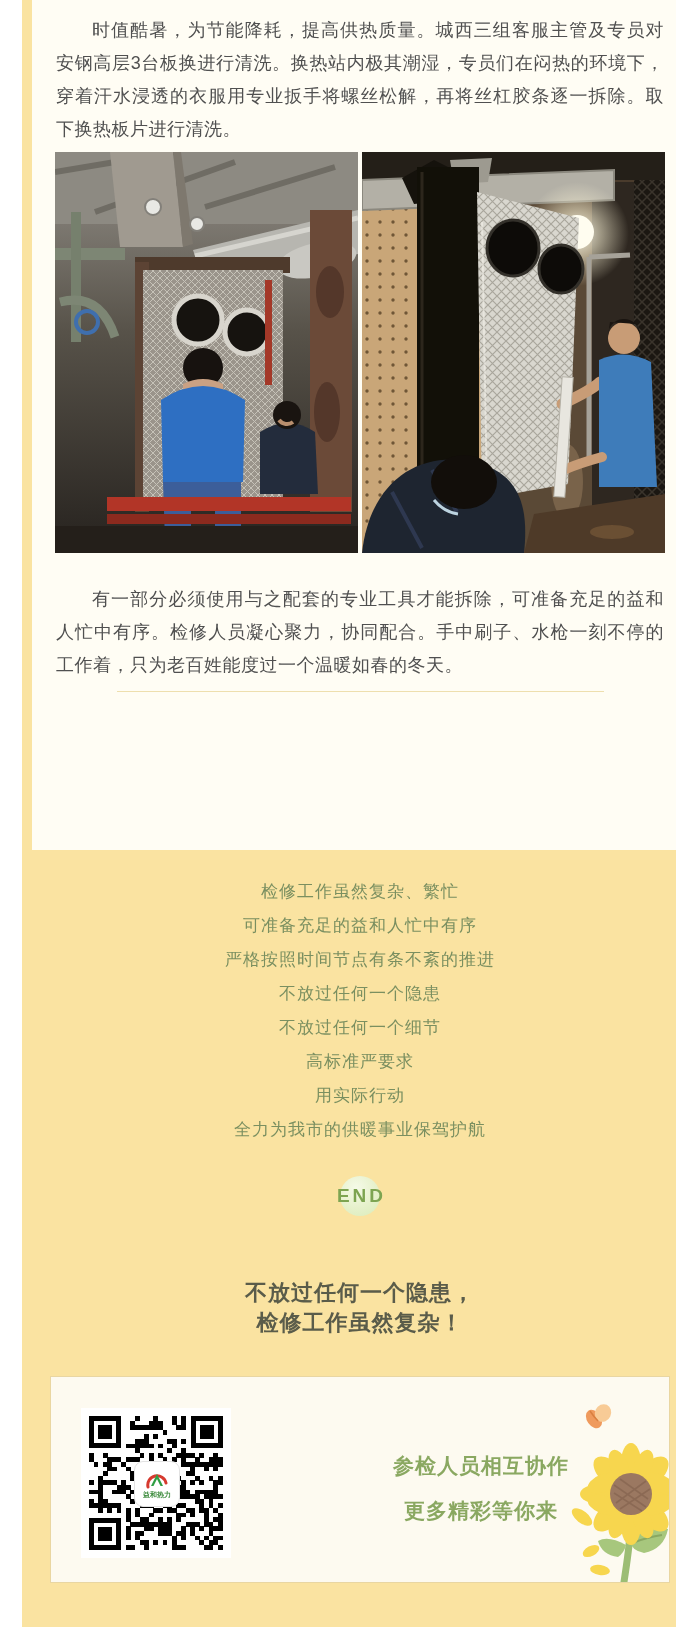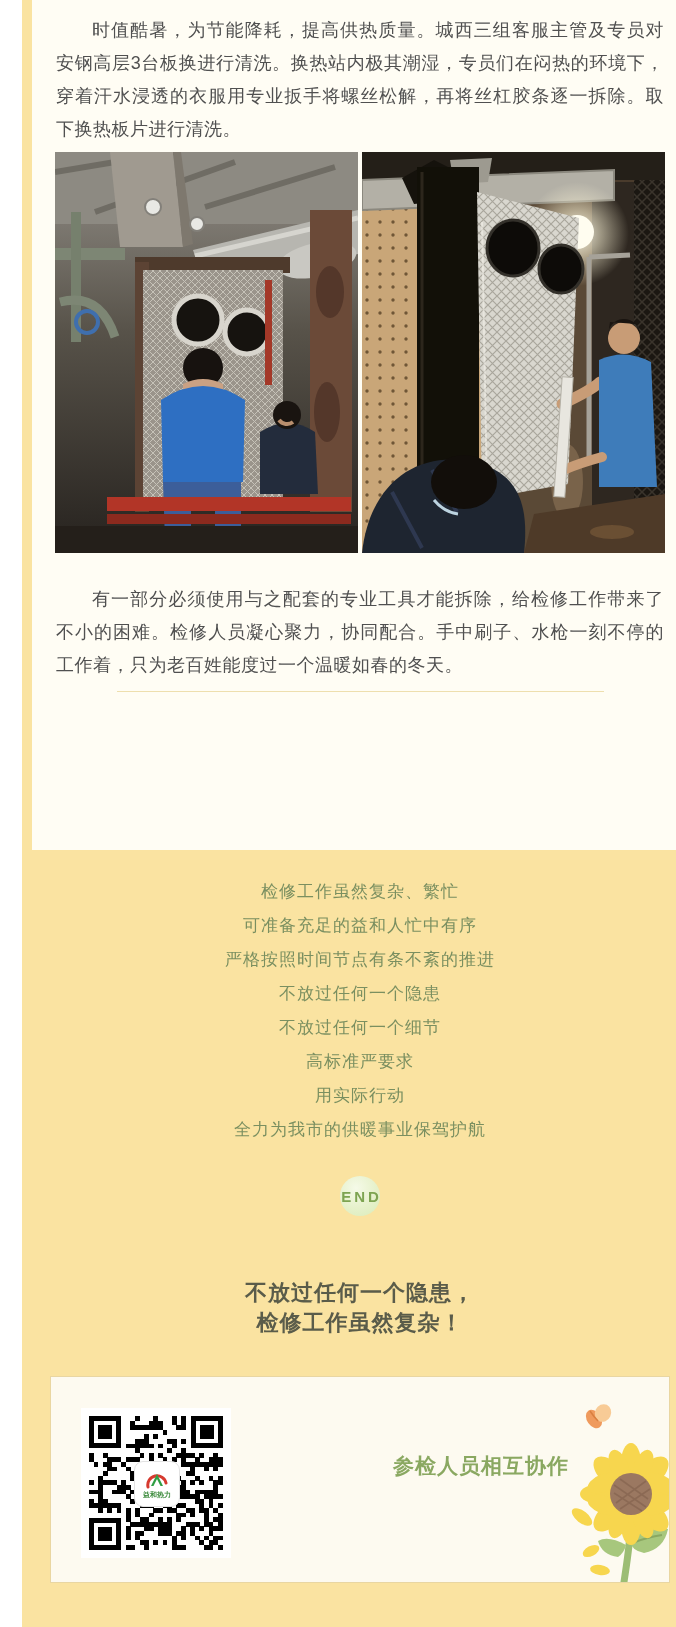--- a/index.html
+++ b/index.html
@@ -19,21 +19,21 @@
   .autumn-line{margin:9px 0 0 85px;width:487px;height:0;border-top:1px solid #eedfae;}
 
   
   .slogan{position:absolute;left:0;top:850px;width:676px;text-align:center;}
   .slogan-lines{padding-top:25px;}
   .slogan-line{font-size:17px;line-height:34px;color:#7a8f60;letter-spacing:1px;}
 
   .end-badge{margin:29px auto 0;width:40px;height:40px;border-radius:50%;
     background:radial-gradient(circle at 40% 30%, #f5fae8 0%, #e6f1cb 55%, #d9ecb9 100%);
     display:flex;align-items:center;justify-content:center;
-    color:#7da451;font-weight:bold;font-size:15px;letter-spacing:3px;text-indent:3px;}
+    color:#7da451;font-weight:bold;font-size:19px;letter-spacing:3px;text-indent:3px;}
 
   .statement{margin-top:62px;font-size:22px;font-weight:bold;line-height:30px;color:#5a5c4a;letter-spacing:1px;}
 
   
   .bottom-card{position:absolute;left:28px;top:1376px;width:620px;height:207px;background:#fdfaf0;
     border:1px solid #e9d6a2;box-sizing:border-box;overflow:hidden;}
 
   .qr-wrap{position:absolute;left:30px;top:31px;width:150px;height:150px;background:#ffffff;}
   .qr-pattern{position:absolute;left:8px;top:8px;width:134px;height:134px;}
   .qr-pattern i{position:absolute;width:4.8px;height:4.8px;background:#000;}
@@ -174,21 +174,21 @@
         <path d="M0,401 C8,328 58,298 112,310 C152,320 168,346 162,401 Z" fill="#1e2530"></path>
         <path d="M30,340 L60,396 M70,318 L95,360" stroke="#2e3850" stroke-width="4" fill="none"></path>
         <ellipse cx="102" cy="330" rx="33" ry="27" fill="#120e0a"></ellipse>
         <path d="M72,348 q10,12 24,14" stroke="#bcd3e0" stroke-width="3" fill="none"></path>
 
         <polygon points="162,401 303,401 303,342 172,362" fill="#4e3a28"></polygon>
         <ellipse cx="250" cy="380" rx="22" ry="7" fill="#6a4f33"></ellipse>
       </svg>
     </div>
 
-    <p class="para p2">有一部分必须使用与之配套的专业工具才能拆除，给检修工作带来了不小的困难。检修人员凝心聚力，协同配合。手中刷子、水枪一刻不停的工作着，只为老百姓能度过一个温暖如春的冬天。</p>
+    <p class="para p2">有一部分必须使用与之配套的专业工具才能拆除，可准备充足的益和人忙中有序。检修人员凝心聚力，协同配合。手中刷子、水枪一刻不停的工作着，只为老百姓能度过一个温暖如春的冬天。</p>
 
     <div class="autumn-line"></div>
   </div>
 
   <div class="slogan">
     <div class="slogan-lines">
       <div class="slogan-line">检修工作虽然复杂、繁忙</div>
       <div class="slogan-line">可准备充足的益和人忙中有序</div>
       <div class="slogan-line">严格按照时间节点有条不紊的推进</div>
       <div class="slogan-line">不放过任何一个隐患</div>
@@ -474,20 +474,21 @@
           <path d="M2,16 A9,9 0 1 1 20,12" fill="none" stroke="#d63a2f" stroke-width="3" stroke-linecap="round"></path>
           <polygon points="11,3 17,15 5,15" fill="#2f9e44"></polygon>
           <polygon points="11,8 14.5,15 7.5,15" fill="#fff"></polygon>
         </svg>
         <div class="qr-logo-text">益和热力</div>
       </div>
     </div>
 
     <div class="qr-caption">
       <div>参检人员相互协作</div>
+      <div>更多精彩等你来</div>
     </div>
 
     <svg class="sunflower" width="150" height="207" viewBox="0 0 150 207">
       <g>
         <path d="M85,140 C85,160 82,178 78,205" stroke="#9cbd74" stroke-width="7" fill="none" stroke-linecap="round"></path>
         <path d="M82,162 Q102,148 122,152 Q118,172 98,176 Q86,174 82,162 Z" fill="#a7c77d"></path>
         <path d="M86,166 Q102,160 116,158" stroke="#8aa861" stroke-width="2" fill="none"></path>
         <path d="M80,168 Q62,158 52,164 Q56,178 72,180 Q78,176 80,168 Z" fill="#a7c77d"></path>
       </g>
       <g fill="#f7d64e">

